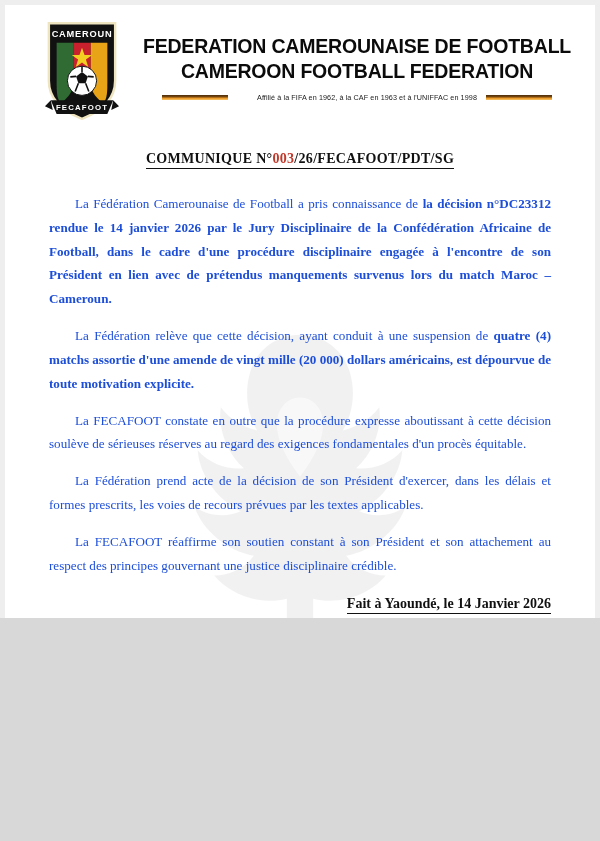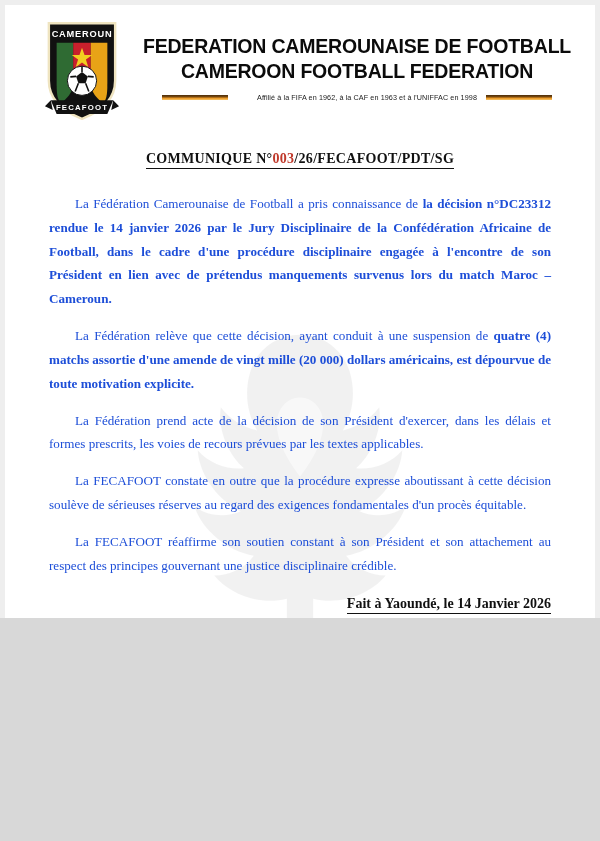--- a/index.html
+++ b/index.html
@@ -301,22 +301,22 @@
 
     <div class="title-wrap">
       <div class="title">
         <span>COMMUNIQUE N°</span><span class="num">003</span><span>/26/FECAFOOT/PDT/SG</span>
       </div>
     </div>
 
     <div class="body">
       <p class="para"><span>La Fédération Camerounaise de Football a pris connaissance de </span><b>la décision n°DC23312 rendue le 14 janvier 2026 par le Jury Disciplinaire de la Confédération Africaine de Football, dans le cadre d'une procédure disciplinaire engagée à l'encontre de son Président en lien avec de prétendus manquements survenus lors du match Maroc – Cameroun.</b></p>
       <p class="para"><span>La Fédération relève que cette décision, ayant conduit à une suspension de </span><b>quatre (4) matchs assortie d'une amende de vingt mille (20 000) dollars américains, est dépourvue de toute motivation explicite.</b></p>
+      <p class="para">La FECAFOOT constate en outre que la procédure expresse aboutissant à cette décision soulève de sérieuses réserves au regard des exigences fondamentales d'un procès équitable.</p>
       <p class="para">La Fédération prend acte de la décision de son Président d'exercer, dans les délais et formes prescrits, les voies de recours prévues par les textes applicables.</p>
-      <p class="para">La FECAFOOT constate en outre que la procédure expresse aboutissant à cette décision soulève de sérieuses réserves au regard des exigences fondamentales d'un procès équitable.</p>
       <p class="para">La FECAFOOT réaffirme son soutien constant à son Président et son attachement au respect des principes gouvernant une justice disciplinaire crédible.</p>
     </div>
 
     <div class="sign-block">
       <div class="sign-date">Fait à Yaoundé, le 14 Janvier 2026</div>
       <div class="sign-area">
 
         <svg class="stamp" viewBox="0 0 120 120">
           <defs>
             <path id="arcTop" d="M18,60 A42,42 0 0 1 102,60" fill="none"></path>

